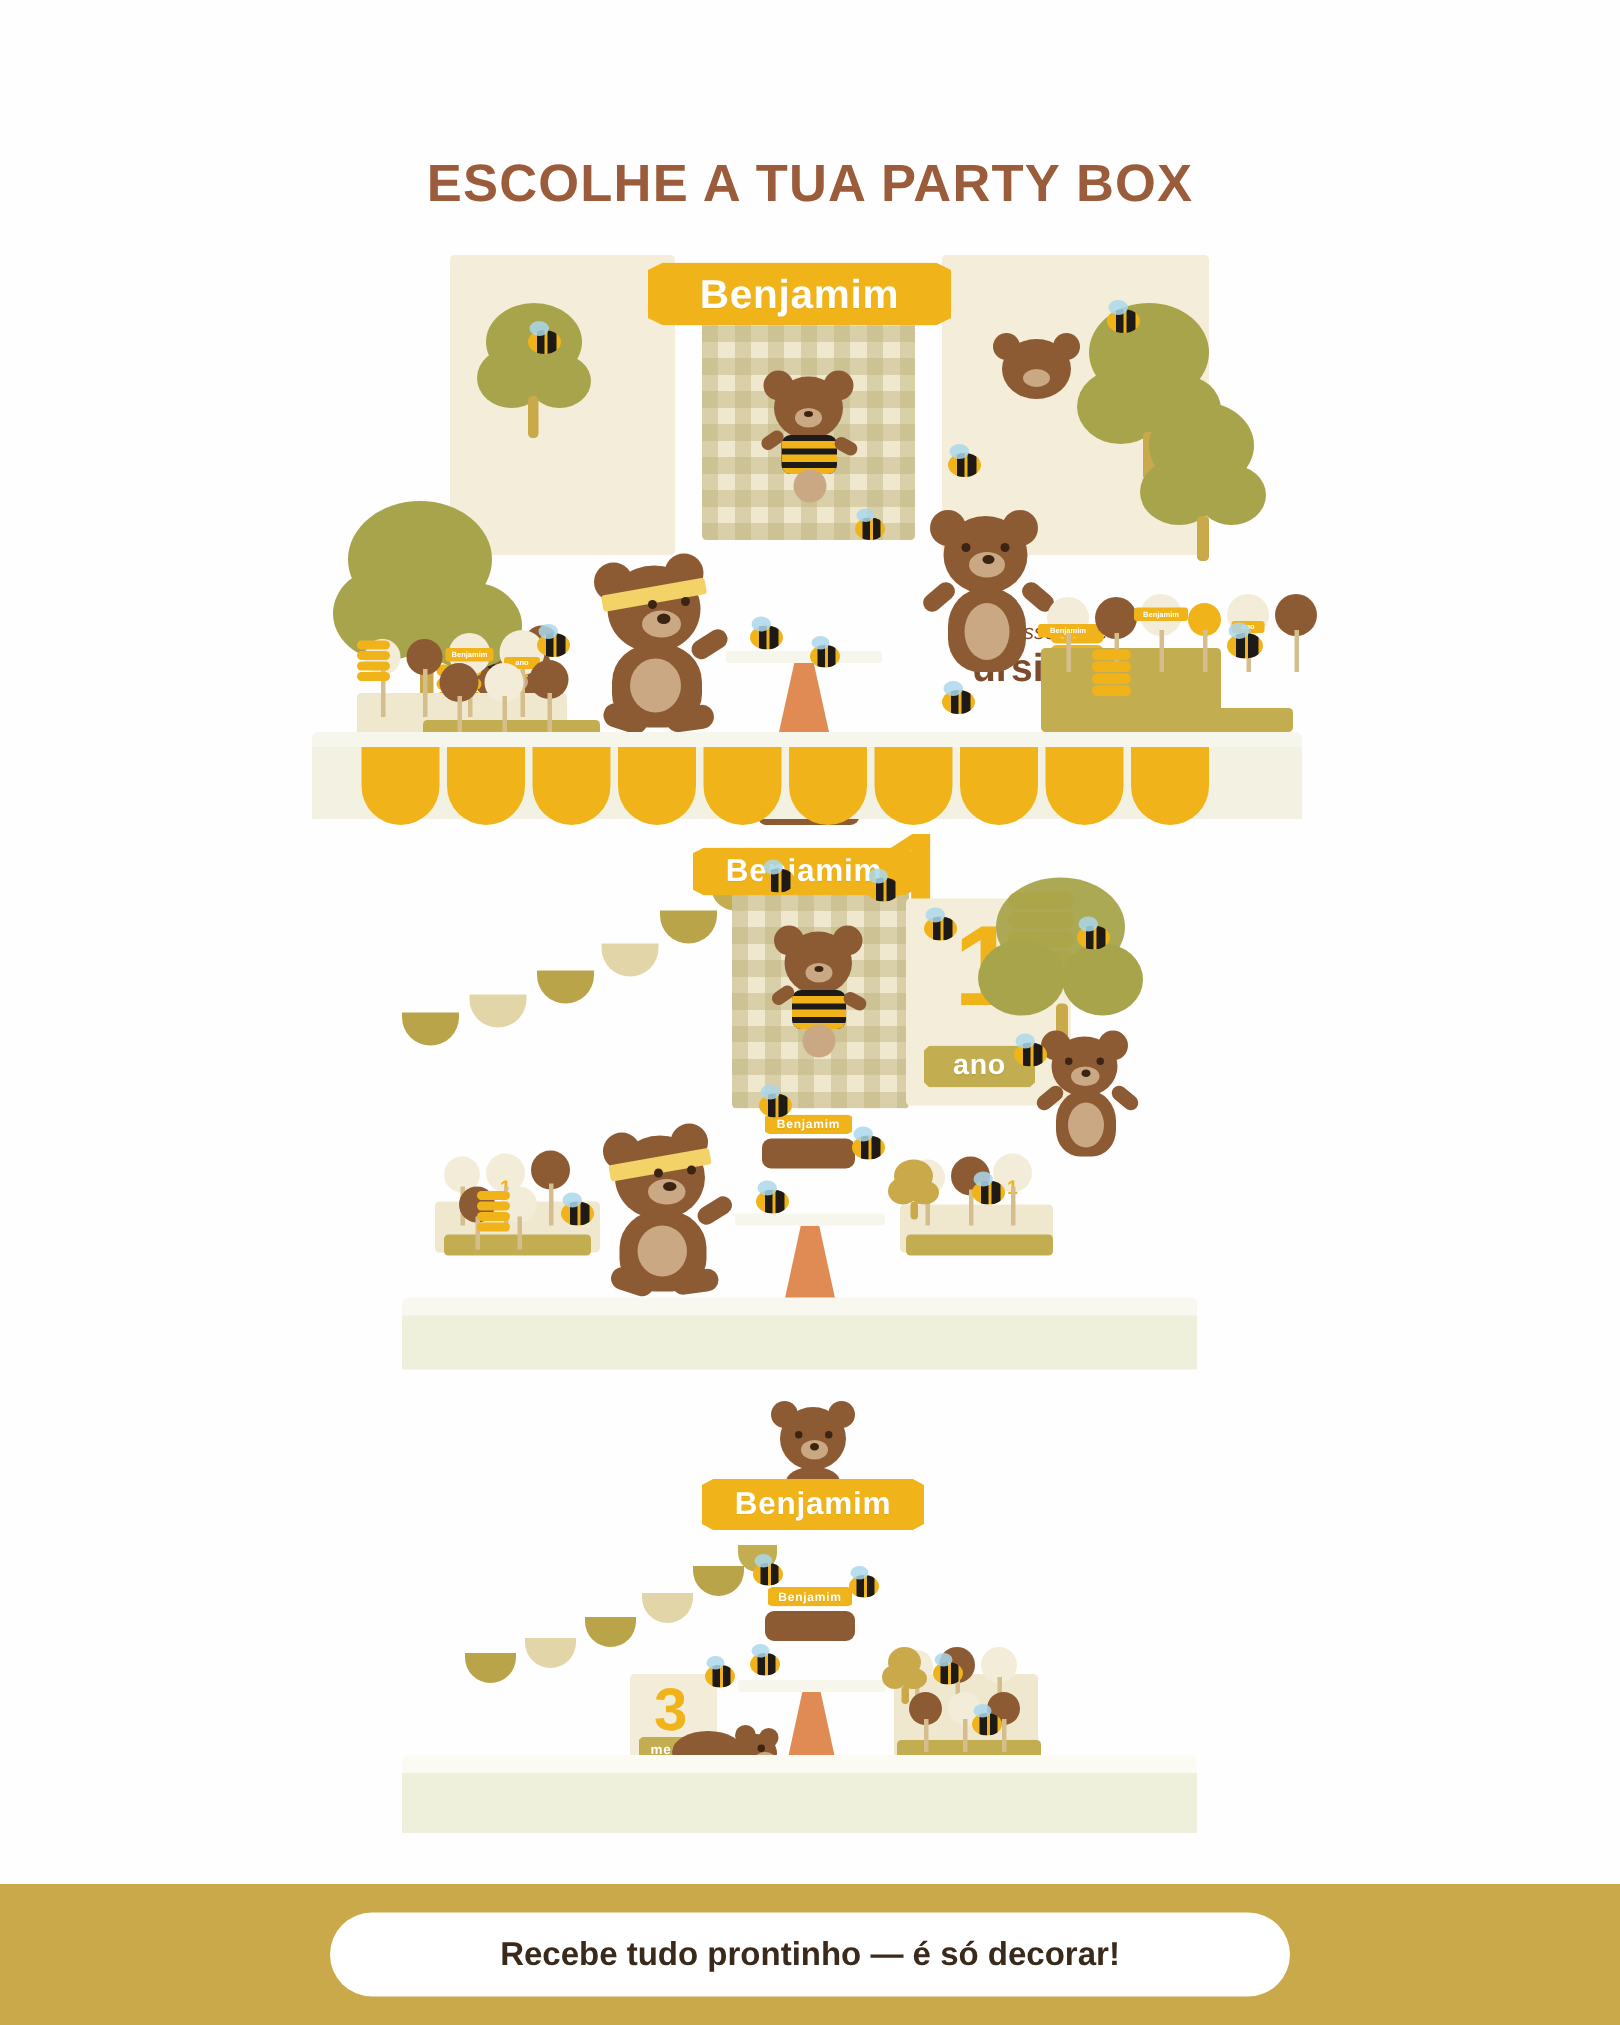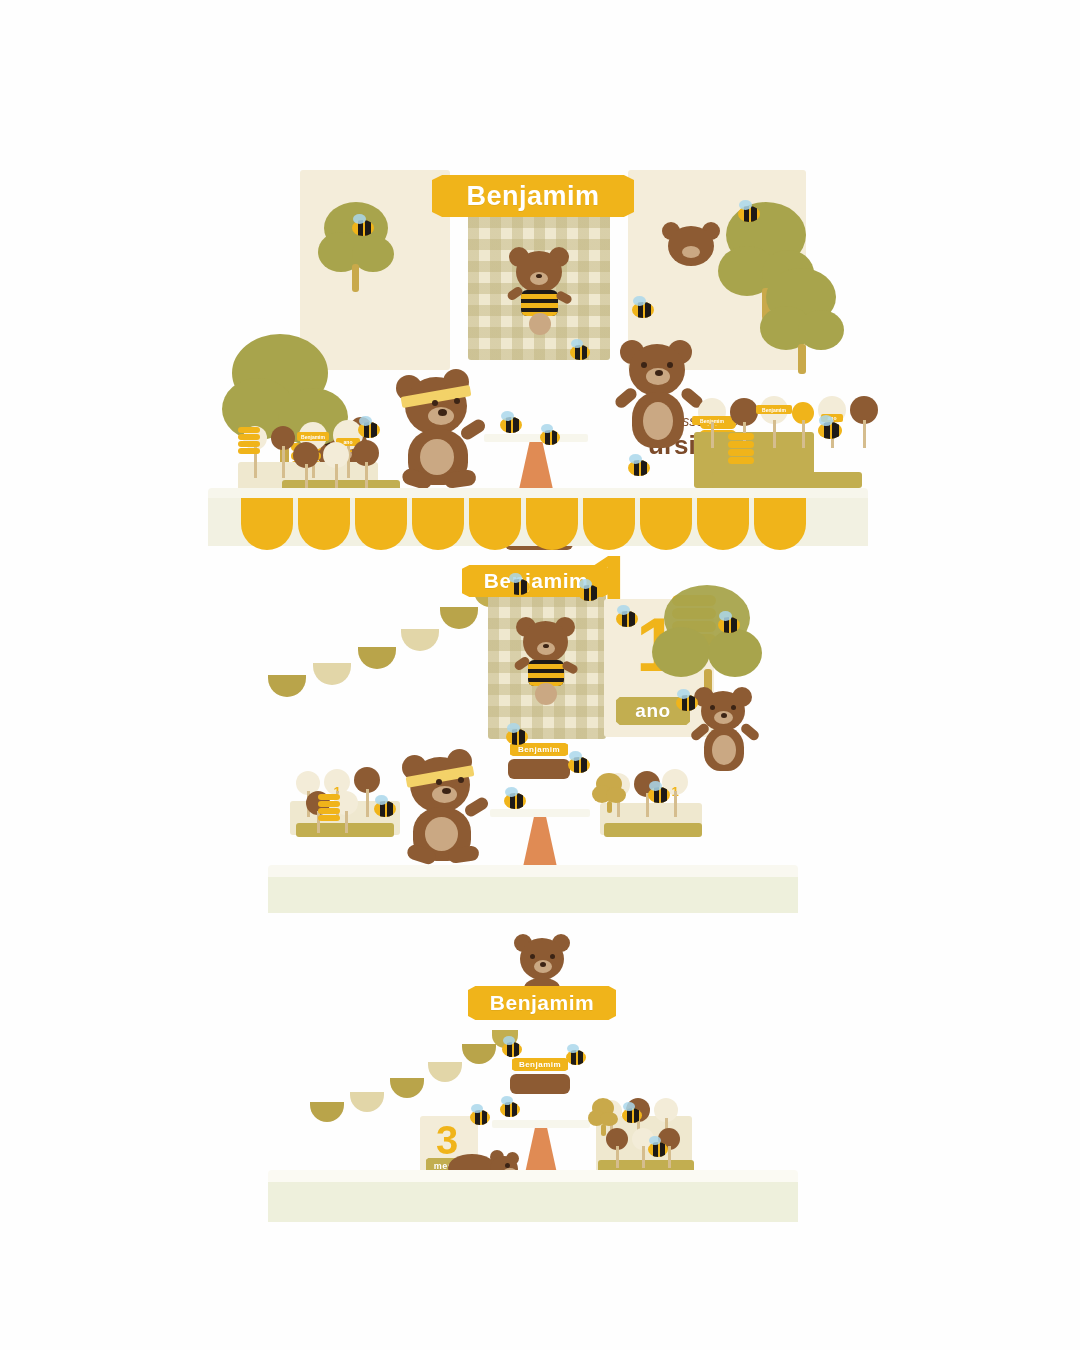--- a/index.html
+++ b/index.html
@@ -131,20 +131,21 @@
     width: 640px; height: 56px; background: #ffffff; border-radius: 999px;
     display: flex; align-items: center; justify-content: center;
     font-size: 22px; font-weight: bold; color: #3a2a1c;
   }
 </style>
 </head>
 <body>
 
 <div class="page">
 
+  <div class="title">ESCOLHE A TUA PARTY BOX</div>
 
   <div class="scene" style="left:0; top:150px; width:1080px; height:420px;">
 
     <div class="board plain" style="left:300px; top:20px; width:150px; height:200px;"></div>
     <div class="board gingham" style="left:468px; top:30px; width:142px; height:180px;"></div>
     <div class="board plain" style="left:628px; top:20px; width:178px; height:200px;"></div>
 
     <div class="ribbon" style="left:432px; top:25px; width:202px; height:42px; font-size:27px;">Benjamim</div>
 
     <div class="script" style="left:652px; top:263px; font-size:14px;">O nosso doce</div>
@@ -749,14 +750,17 @@
           <i style="left:25%;"></i>
           <i style="left:60%;"></i>
         </div>
       <div class="wing" style="left:1px; top:-6px; width:12px; height:9px;"></div>
     </div>
 
     <div class="table-top" style="left:268px; top:250px; width:530px; height:14px; background:#fbfaf3;"></div>
     <div class="table-band" style="left:268px; top:262px; width:530px; height:40px; background:#eef0dc;"></div>
   </div>
 
+  <div class="footer">
+    <div class="footer-pill">Recebe tudo prontinho — é só decorar!</div>
+  </div>
 
 </div>
 
 </body></html>

